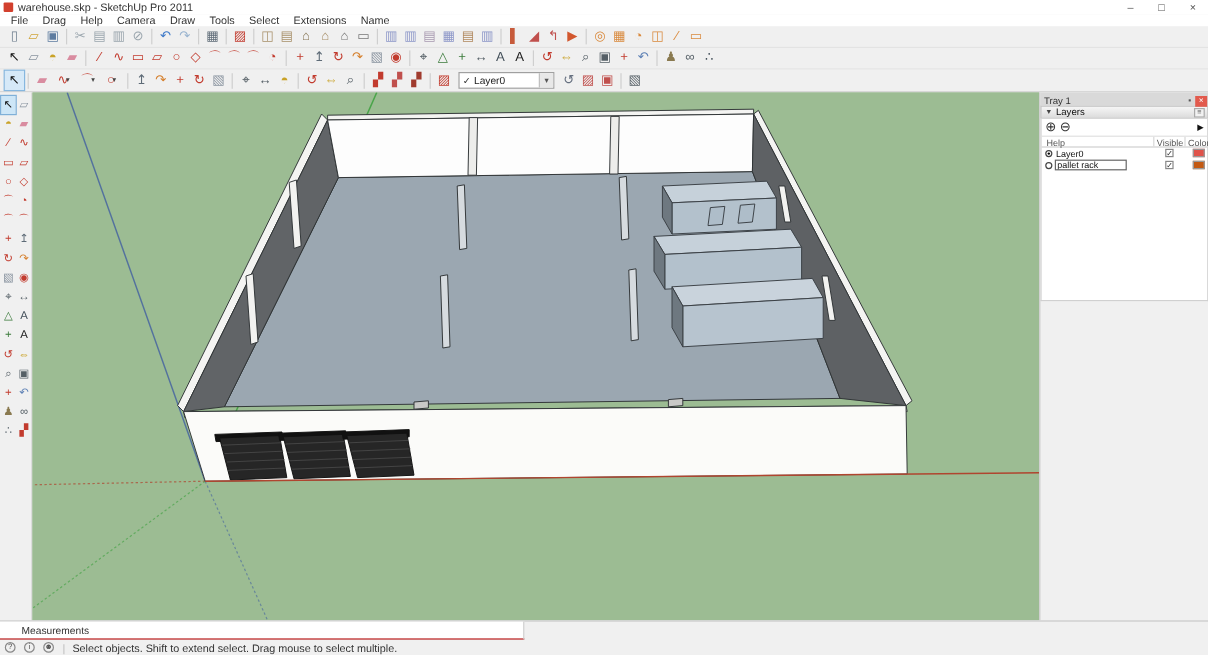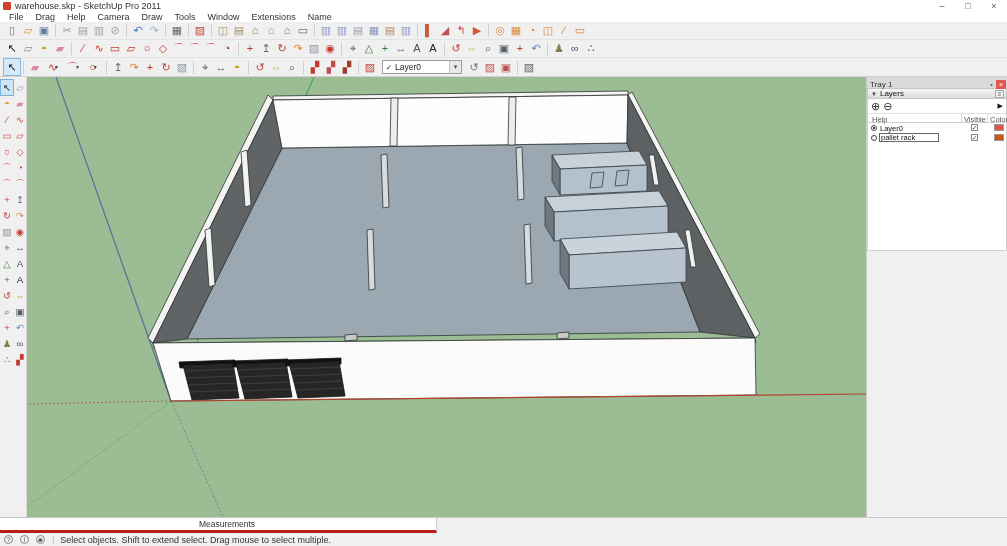--- a/index.html
+++ b/index.html
@@ -88,21 +88,21 @@
     font-family:"Liberation Sans", sans-serif; border:1px solid #666; padding:0 1px; color:#111; }
   .lrow:not(.editing) .lname-input { display:none; }
   .lrow .vis { position:absolute; left:103px; top:1px; width:7px; height:7px; border:1px solid #888;
     background:#fff; font-size:6.5px; color:#333; display:flex; align-items:center; justify-content:center; }
   .lrow .swatch { position:absolute; left:126px; top:1px; width:10px; height:7px; border:1px solid #999; }
 
   
   #measurebar { position:absolute; left:0; top:517px; width:1007px; height:16px; background:#f0f0f0;
     border-top:1px solid #c9c9c9; }
   #measure-box { position:absolute; left:0; top:0; width:437px; height:16px; background:#ffffff;
-    border-right:1px solid #cccccc; border-bottom:4px solid #b91c1c; display:flex; align-items:center;justify-content:center; }
+    border-right:1px solid #cccccc; border-bottom:2px solid #b91c1c; display:flex; align-items:center; }
   #measure-label { font-size:8.5px; color:#333; margin-left:18px; }
   #statusbar { position:absolute; left:0; top:533px; width:1007px; height:13px; background:#f0f0f0;
     display:flex; align-items:center; font-size:9px; color:#333; padding-left:4px; }
   .sicon { width:9px; height:9px; border:1px solid #888; border-radius:50%; margin-right:7px;
     display:flex; align-items:center; justify-content:center; font-size:6.5px; color:#555; flex:none; }
   #status-sep { color:#bbb; margin:0 6px 0 0; }
 </style>
 </head>
 <body>
 <div id="app">
@@ -118,21 +118,21 @@
   </div>
 
   <div id="menubar">
 
   <span class="menu-item">File</span>
       <span class="menu-item">Drag</span>
       <span class="menu-item">Help</span>
       <span class="menu-item">Camera</span>
       <span class="menu-item">Draw</span>
       <span class="menu-item">Tools</span>
-      <span class="menu-item">Window</span>
+      <span class="menu-item">Select</span>
       <span class="menu-item">Extensions</span>
       <span class="menu-item">Name</span>
     </div>
 
   <div id="tb1" class="toolbar">
 
   <span class="ticon" style="color: rgb(107, 124, 140);">
         <span>▯</span>
       </span>
       <span class="ticon" style="color: rgb(208, 165, 60);">

